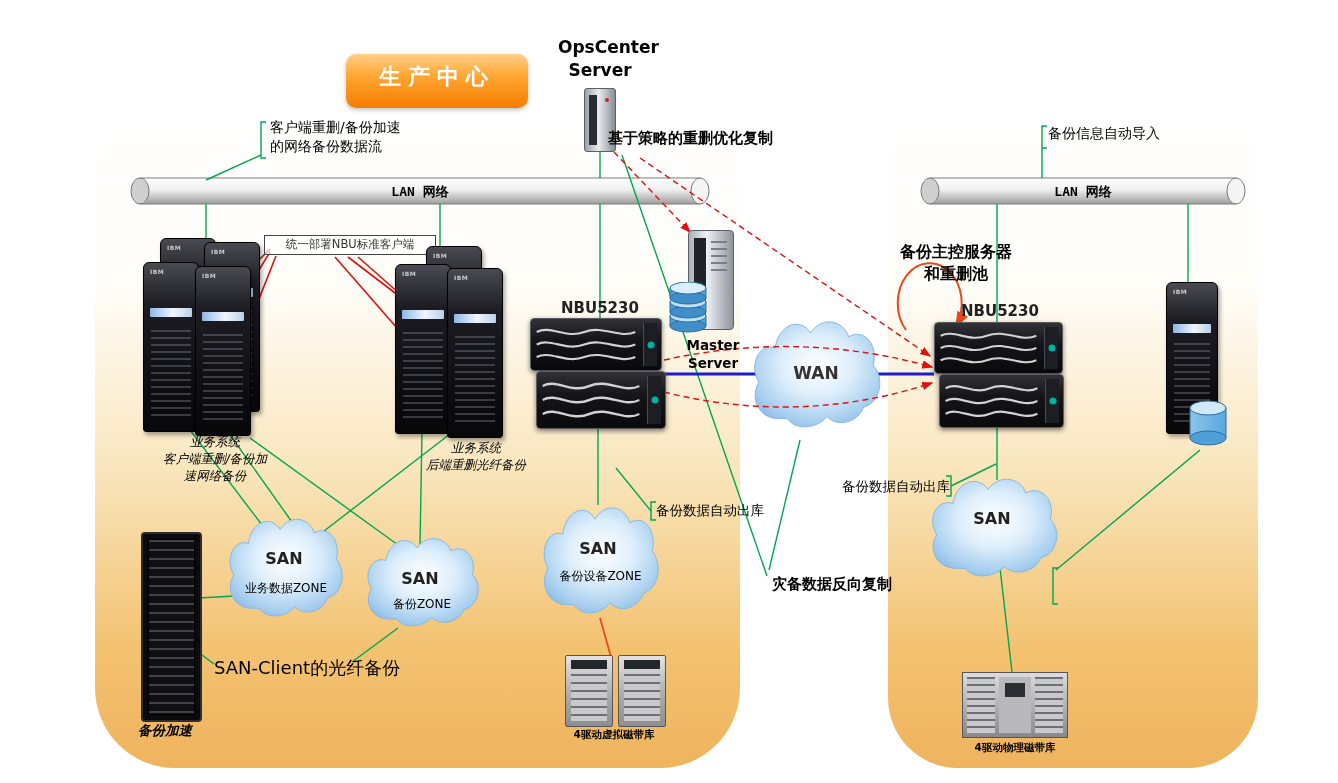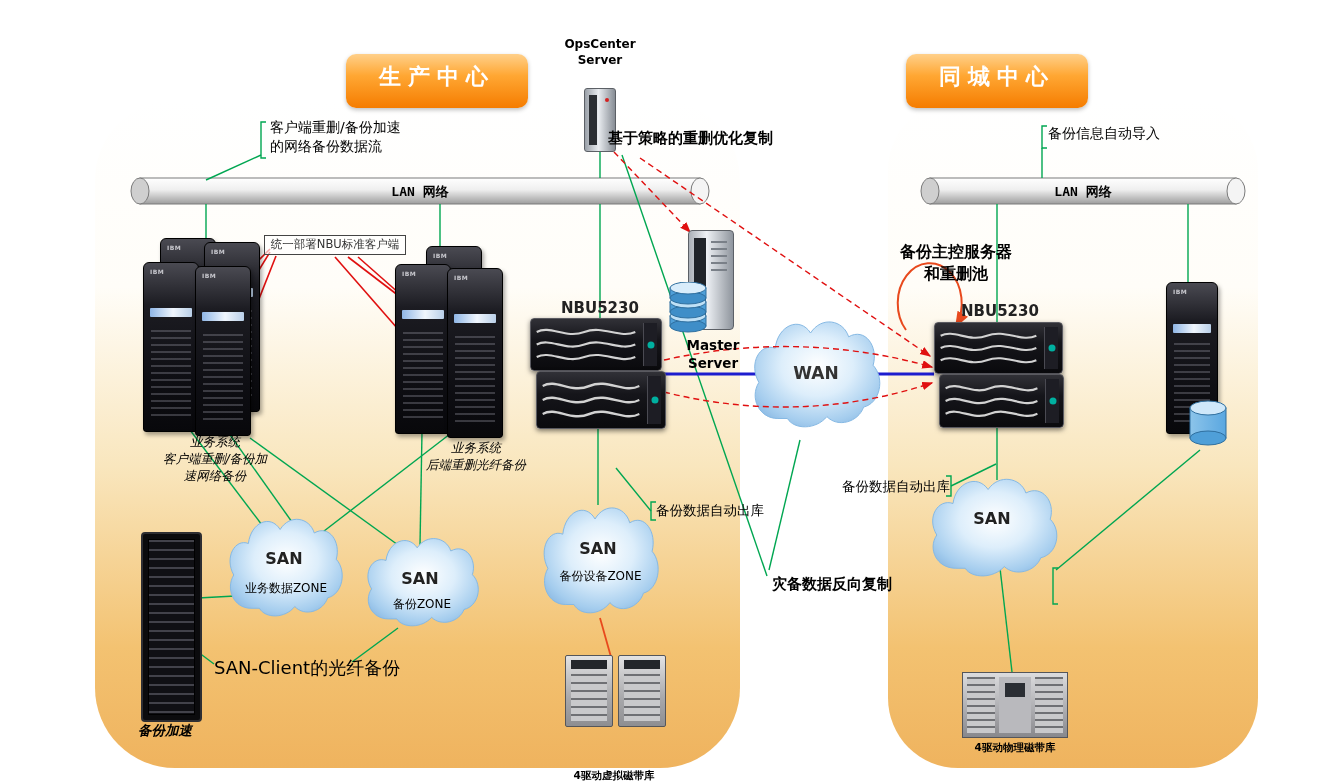--- a/index.html
+++ b/index.html
@@ -59,32 +59,31 @@
   .tape-unit{width:46px;height:70px;position:relative;border:1px solid #55565a;border-radius:2px;
     background:linear-gradient(180deg,#e3e3e4,#a8a8ab 60%,#8e8e91);}
   .tu-screen{position:absolute;top:4px;left:5px;right:5px;height:9px;background:#23262b;}
   .tu-slots{position:absolute;top:18px;left:5px;right:5px;bottom:5px;
     background:repeating-linear-gradient(180deg,#6f7074 0 2px,#c9c9cb 2px 8px);}
   .tape-right{position:absolute;left:962px;top:672px;width:106px;height:66px;border:1px solid #55565a;
     background:linear-gradient(180deg,#dcdcde,#a2a2a6 70%,#88888c);display:flex;padding:4px;gap:4px;box-sizing:border-box;}
   .tr-col{flex:1;background:repeating-linear-gradient(180deg,#6f7074 0 2px,#c9c9cb 2px 7px);}
   .tr-mid{flex:1.15;background:#b9b9bd;position:relative;}
   .tr-screen{position:absolute;top:6px;left:6px;right:6px;height:14px;background:#2a2d33;}
-  .boxed{border:1px solid #444;background:rgba(255,255,255,.65);padding:1px 4px;}
+  .boxed{border:1px solid #444;background:rgba(255,255,255,.65);padding:1px 19px;}
 </style>
 </head>
 <body>
 
 <div id="canvas">
 
   <div class="region" id="region-prod"></div>
   <div class="region" id="region-city"></div>
 
   <div class="banner" id="banner-prod">生产中心</div>
-  <div class="banner" id="banner-city">同城中心</div>
 
   <svg id="diagram" width="1338" height="783" viewBox="0 0 1338 783">
     <defs>
       <linearGradient id="pipeGrad" x1="0" y1="0" x2="0" y2="1">
         <stop offset="0" stop-color="#ffffff"></stop>
           <stop offset="0.45" stop-color="#efefef"></stop>
           <stop offset="1" stop-color="#9d9d9d"></stop>
       </linearGradient>
       <radialGradient id="cloudGrad" cx="0.5" cy="0.42" r="0.72">
         <stop offset="0" stop-color="#ffffff"></stop>
@@ -168,21 +167,21 @@
       <line x1="270" y1="252" x2="210" y2="350" marker-end="url(#arrRed)"></line>
       <line x1="276" y1="256" x2="230" y2="372" marker-end="url(#arrRed)"></line>
       <line x1="335" y1="257" x2="418" y2="352" marker-end="url(#arrRed)"></line>
       <line x1="348" y1="257" x2="446" y2="332" marker-end="url(#arrRed)"></line>
       <line x1="358" y1="257" x2="468" y2="354" marker-end="url(#arrRed)"></line>
     </g>
 
     <path d="M 906 330 A 32 40 0 1 1 956 326" stroke="#e8491d" stroke-width="2" fill="none" marker-end="url(#arrOrg)"></path>
   </svg>
 
-  <div class="lbl bold center preline" style="left:558px;top:36px;width:84px;font-size:12px;">OpsCenter
+  <div class="lbl bold center preline" style="left:558px;top:36px;width:84px;font-size:17px;">OpsCenter
 Server</div>
   <div class="opsicon">
     <div class="ops-panel"></div>
     <div class="ops-dot"></div>
   </div>
 
   <div class="lbl bold" style="left:608px;top:128px;font-size:15px;">基于策略的重删优化复制</div>
   <div class="lbl preline" style="left:270px;top:118px;font-size:14px;">客户端重删/备份加速
 的网络备份数据流</div>
 
@@ -350,21 +349,21 @@
   <div class="tapelib" style="left:565px;top:655px;">
     <div class="tape-unit">
       <div class="tu-screen"></div>
       <div class="tu-slots"></div>
     </div>
     <div class="tape-unit">
       <div class="tu-screen"></div>
       <div class="tu-slots"></div>
     </div>
   </div>
-  <div class="lbl bold center" style="left:558px;top:727px;width:112px;font-size:10.5px;margin-top:41px;">4驱动虚拟磁带库</div>
+  <div class="lbl bold center" style="left:558px;top:727px;width:112px;font-size:10.5px;">4驱动虚拟磁带库</div>
 
   <div class="tape-right">
     <div class="tr-col"></div>
     <div class="tr-mid">
       <div class="tr-screen"></div>
     </div>
     <div class="tr-col"></div>
   </div>
   <div class="lbl bold center" style="left:955px;top:740px;width:120px;font-size:10.5px;">4驱动物理磁带库</div>
 

